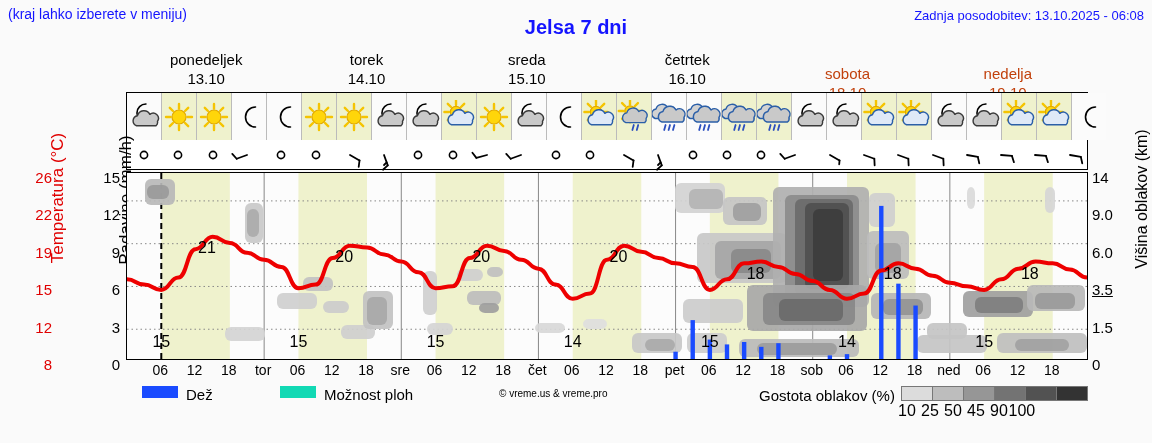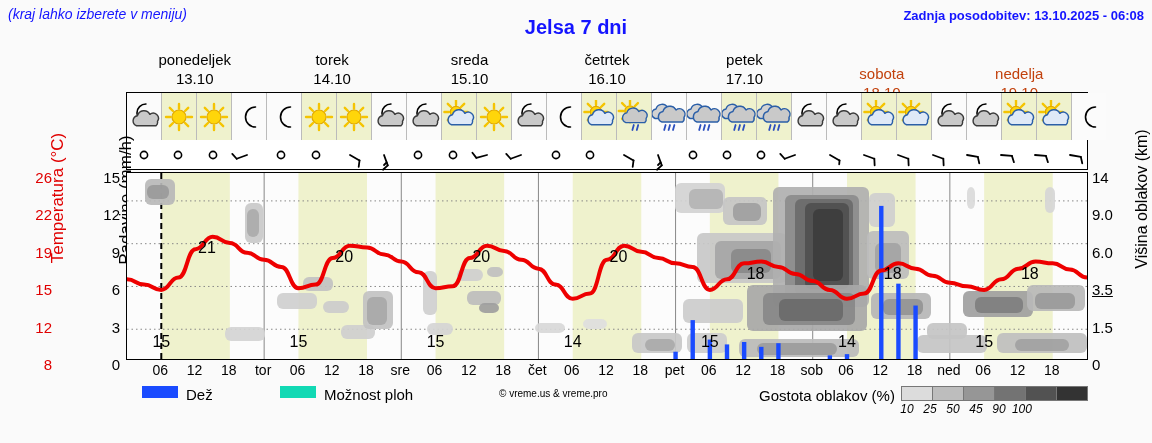--- a/index.html
+++ b/index.html
@@ -7,23 +7,23 @@
   body{
     width:1152px;height:443px;
     background:#fafafa;
     font-family:"Liberation Sans", sans-serif;
     overflow:hidden;
     position:relative;
   }
   .abs{position:absolute;}
 
   
-  #subtitle-note{left:8px;top:6px;font-size:14px;color:#1414ff;font-style:italic;}
+  #subtitle-note{left:8px;top:6px;font-size:14px;color:#1414ff;}
   #page-title{left:0;right:0;top:16px;text-align:center;font-size:20px;color:#1414ff;font-weight:bold;}
-  #last-update{right:8px;top:8px;font-size:13px;color:#1414ff;font-weight:bold;}
+  #last-update{right:8px;top:8px;font-size:13px;color:#1414ff;}
 
   
   #day-header{left:126px;top:50px;width:962px;height:40px;display:flex;}
   .day-head{flex:1;text-align:center;font-size:15px;color:#000;line-height:19px;}
   .day-head.weekend{color:#c2410c;margin-top:14px;}
   .day-head .dname{display:block;}
   .day-head .ddate{display:block;}
 
   
   #strip{left:126px;top:92px;width:962px;height:78px;border:1px solid #000;box-sizing:border-box;background:#fff;}
@@ -68,21 +68,21 @@
   .lg-item{position:absolute;display:flex;align-items:flex-start;gap:8px;font-size:15px;}
   .swatch{width:36px;height:12px;display:inline-block;}
   #copyright{position:absolute;left:373px;top:2px;font-size:10px;color:#000000;}
   #cloud-legend{position:absolute;left:633px;top:0px;display:flex;align-items:flex-start;gap:6px;}
   #cloud-legend .cl-title{font-size:15px;color:#000;padding-top:1px;}
   .cl-scale{display:flex;flex-direction:column;}
   .cl-bars{display:flex;}
   .cl-bars i{display:block;width:30px;height:13px;border:1px solid #777;border-right:none;}
   .cl-bars i:last-child{border-right:1px solid #777;}
   .cl-nums{display:flex;margin-top:1px;}
-  .cl-nums span{width:30px;text-align:center;font-size:12px;color:#000;margin-left:-7px;font-style:italic;}
+  .cl-nums span{width:30px;text-align:center;font-size:16px;color:#000;margin-left:-7px;}
   .cl-nums span:first-child{margin-left:-9px;}
 </style>
 </head>
 <body>
 
 <div class="abs" id="subtitle-note">(kraj lahko izberete v meniju)</div>
 <div class="abs" id="page-title">Jelsa 7 dni</div>
 <div class="abs" id="last-update">Zadnja posodobitev: 13.10.2025 - 06:08</div>
 
 <div class="abs" id="day-header">
@@ -94,24 +94,20 @@
       <span class="dname">torek</span>
       <span class="ddate">14.10</span>
     </div>
     <div class="day-head">
       <span class="dname">sreda</span>
       <span class="ddate">15.10</span>
     </div>
     <div class="day-head">
       <span class="dname">četrtek</span>
       <span class="ddate">16.10</span>
-    </div>
-    <div class="day-head">
-      <span class="dname">petek</span>
-      <span class="ddate">17.10</span>
     </div>
     <div class="day-head weekend">
       <span class="dname">sobota</span>
       <span class="ddate">18.10</span>
     </div>
     <div class="day-head weekend">
       <span class="dname">nedelja</span>
       <span class="ddate">19.10</span>
     </div>
   </div>

